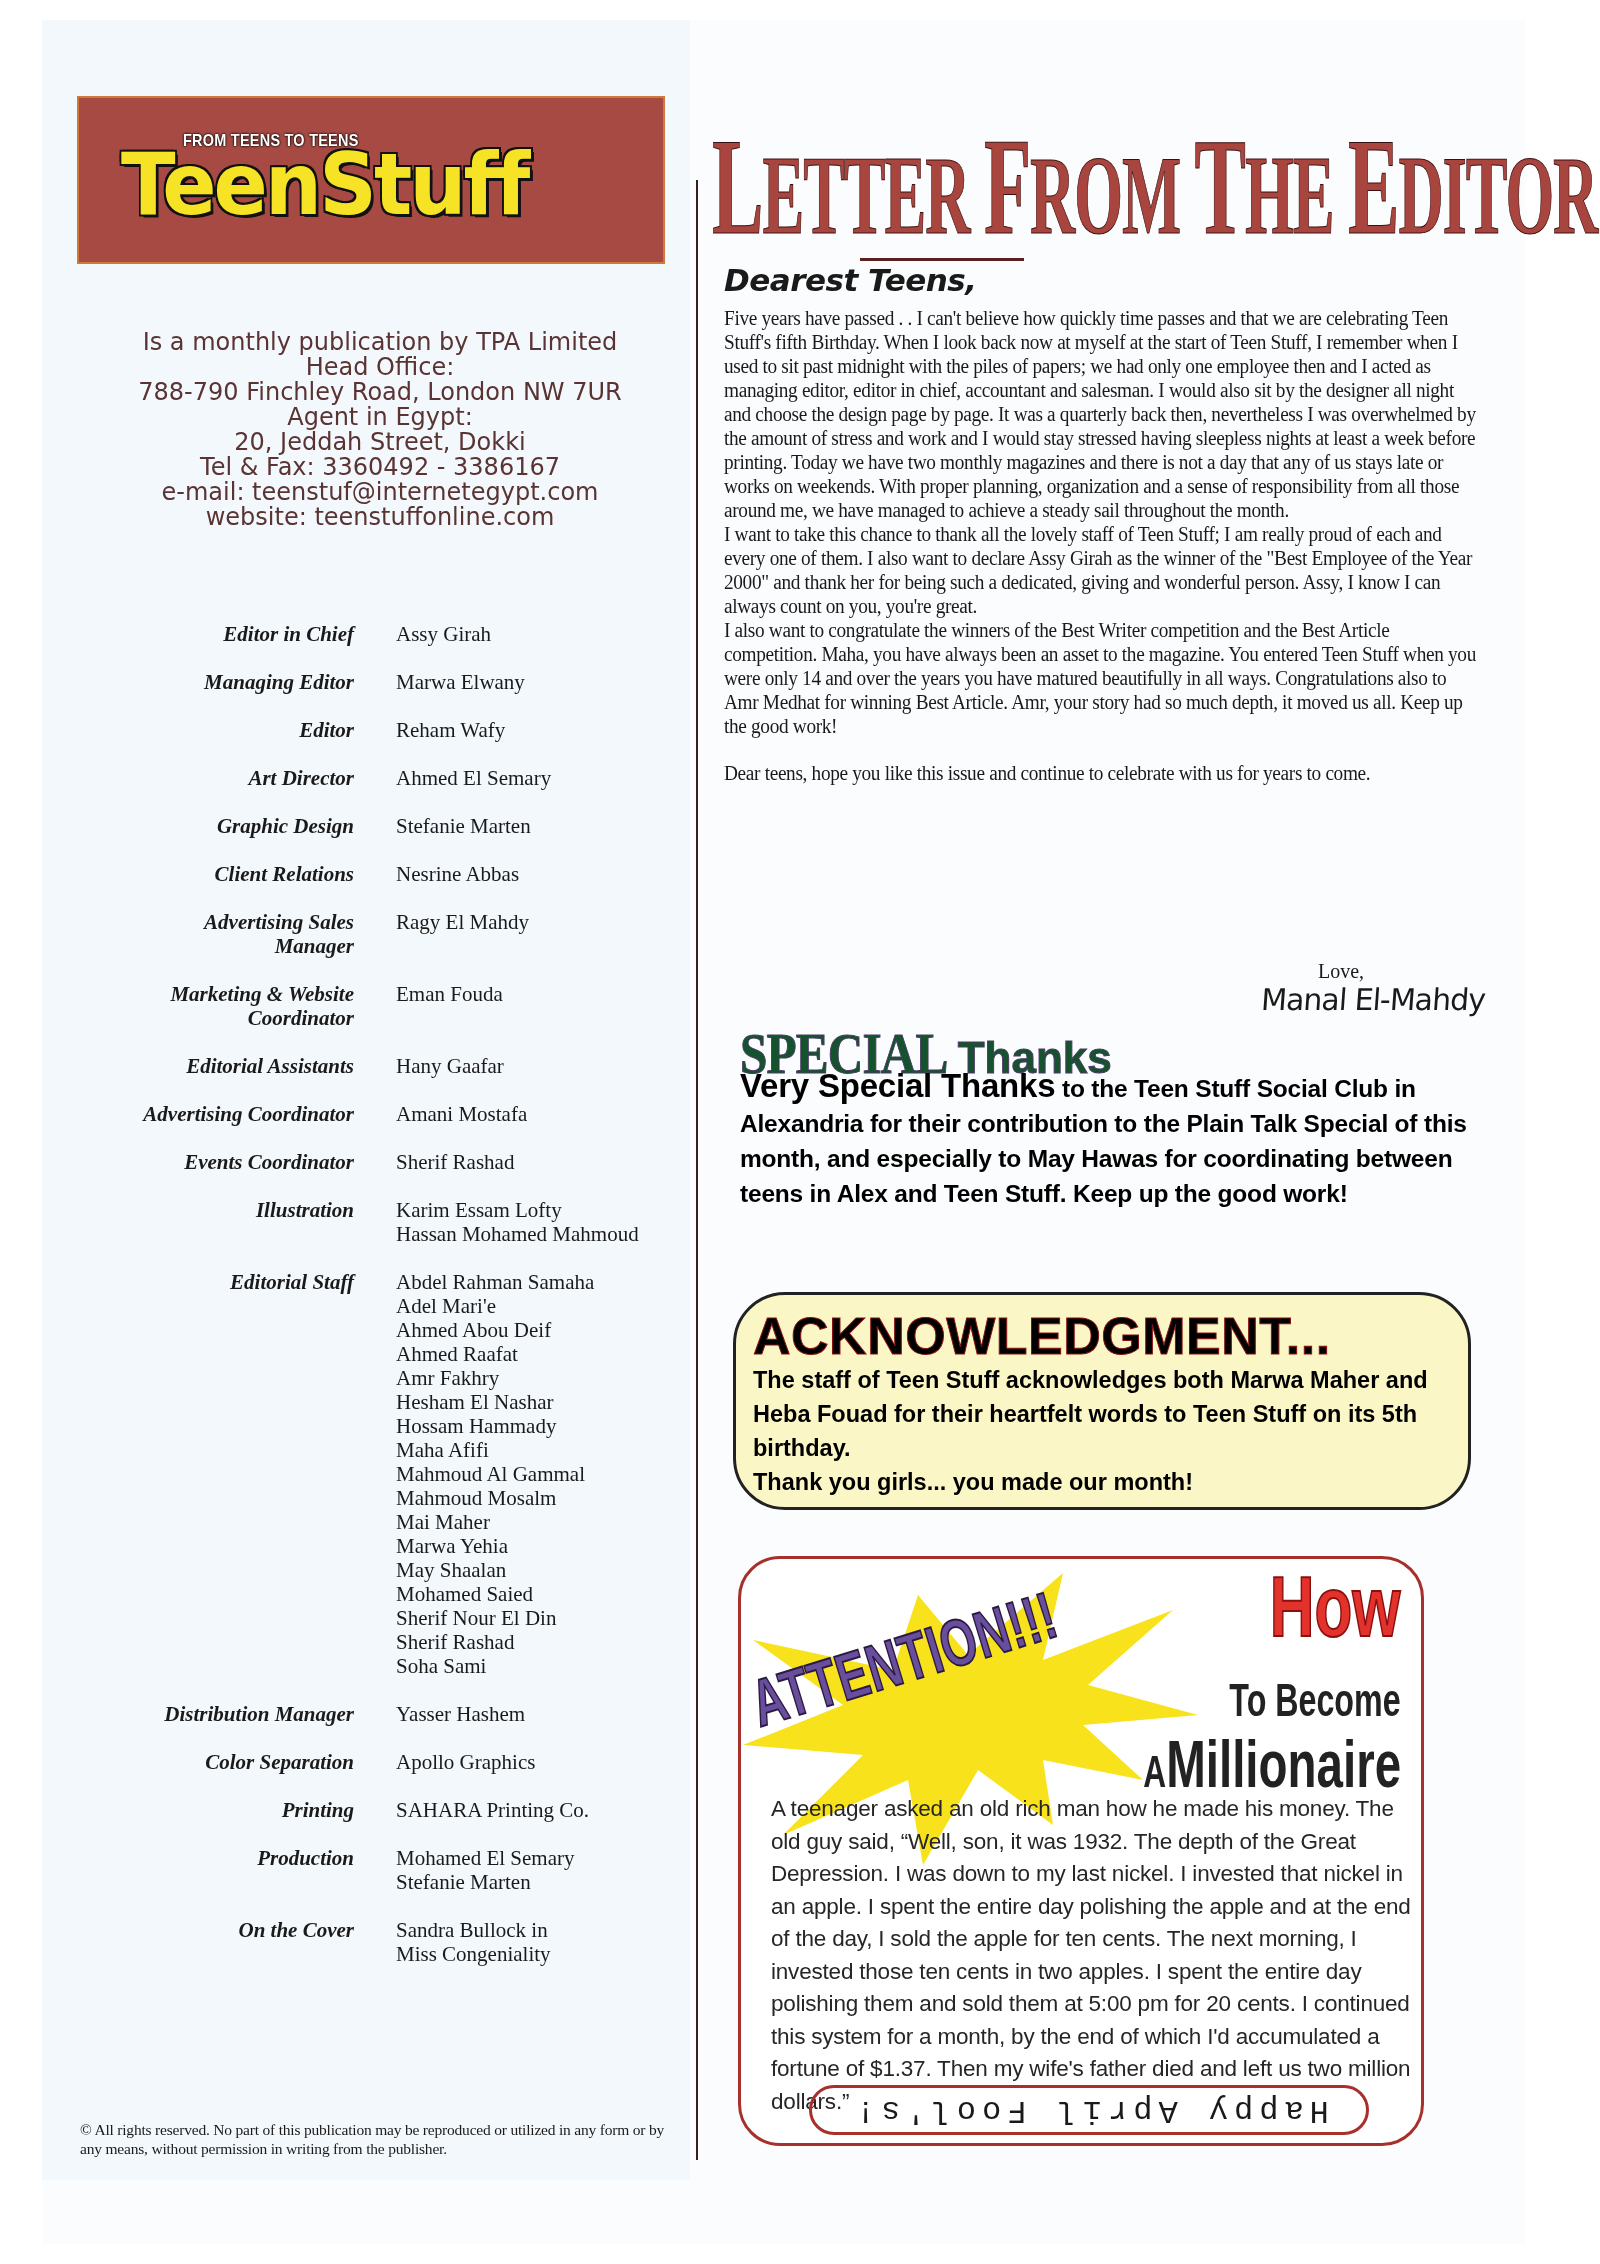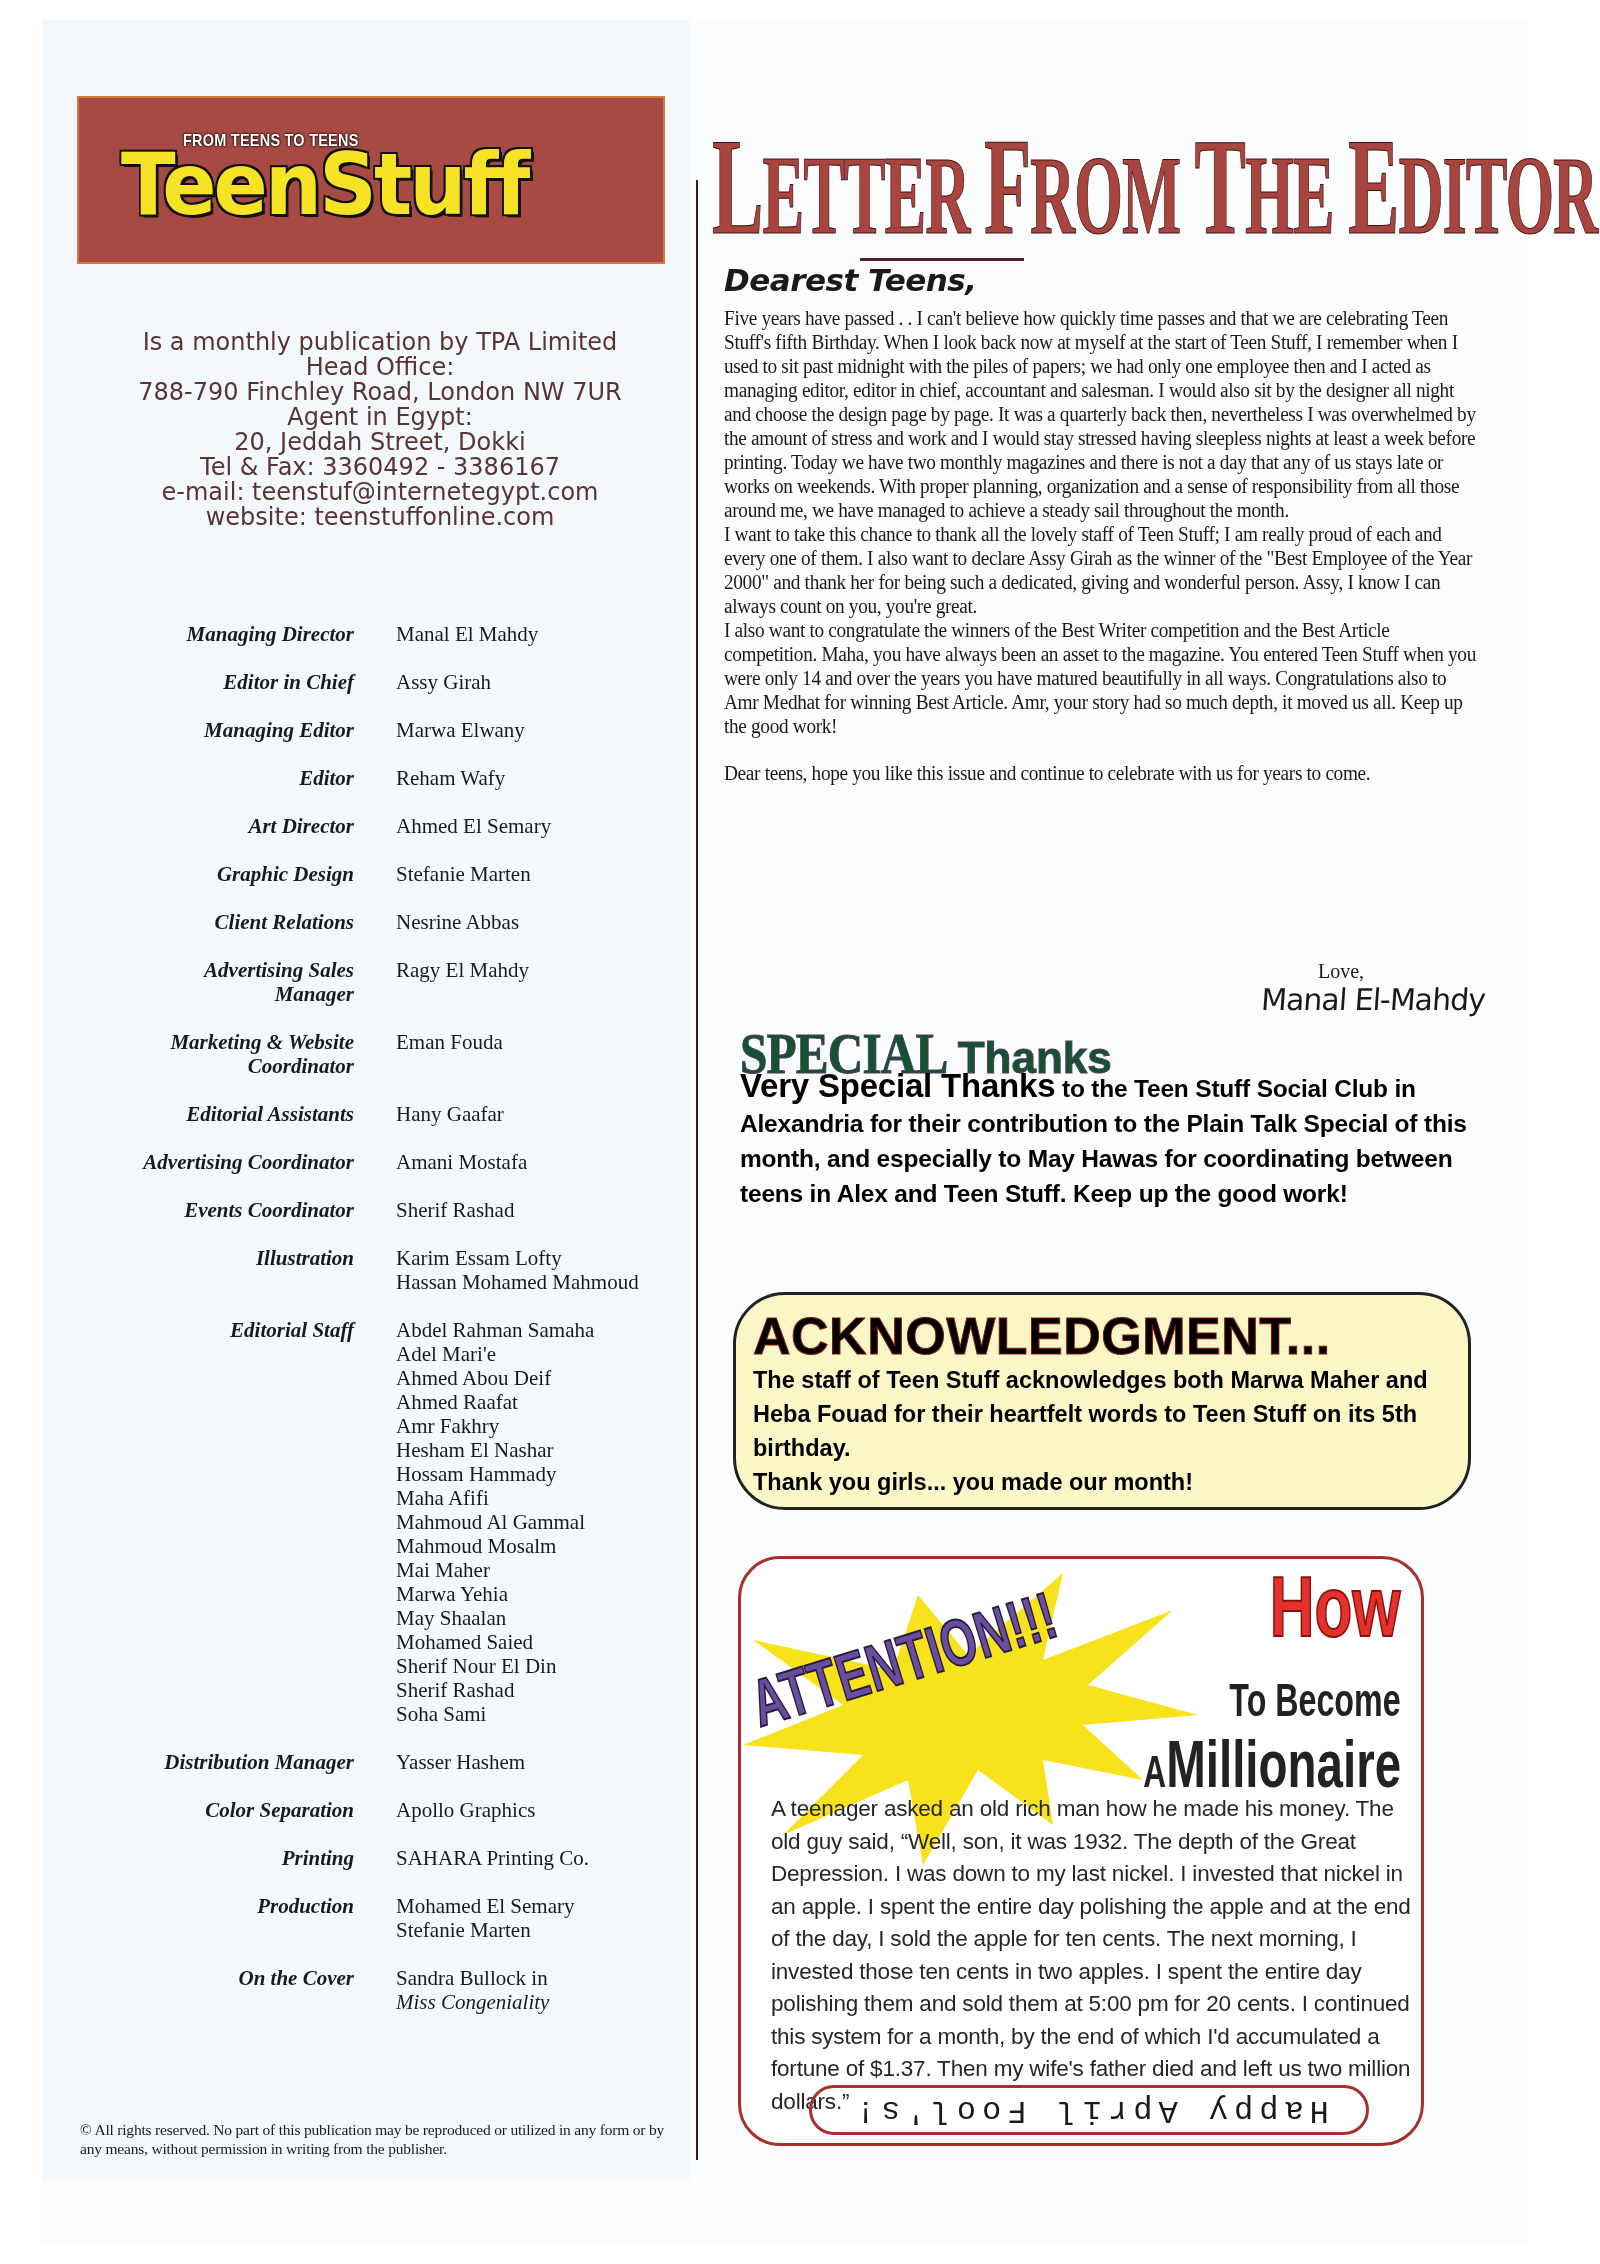--- a/index.html
+++ b/index.html
@@ -49,21 +49,21 @@
   
   .masthead { position: absolute; left: 60px; top: 622px; width: 630px; }
   .mh-row { display: flex; margin-bottom: 0; }
   .mh-role {
     width: 294px; text-align: right; font-style: italic; font-weight: bold;
     font-size: 21px; line-height: 24px; padding-right: 0;
   }
   .mh-names {
     margin-left: 42px; font-size: 21px; line-height: 24px;
   }
-  .mh-names .em { font-style: italic; }
+  .mh-names .em { }
 
   .copyright {
     position: absolute; left: 80px; top: 2120px; width: 600px;
     font-size: 15.5px; line-height: 19px; letter-spacing: -0.2px;
   }
 
   
   .vdivider { position: absolute; left: 696px; top: 180px; width: 2px; height: 1980px; background: #3a1e1e; }
 
   
@@ -191,26 +191,20 @@
   <div>Head Office:</div>
   <div>788-790 Finchley Road, London NW 7UR</div>
   <div>Agent in Egypt:</div>
   <div>20, Jeddah Street, Dokki</div>
   <div>Tel &amp; Fax: 3360492 - 3386167</div>
   <div>e-mail: teenstuf@internetegypt.com</div>
   <div>website: teenstuffonline.com</div>
 </div>
 
 <div class="masthead">
-  <div class="mh-row" style="margin-bottom:24px">
-    <div class="mh-role">Managing Director</div>
-    <div class="mh-names">
-        <div>Manal El Mahdy</div>
-      </div>
-  </div>
   <div class="mh-row" style="margin-bottom:24px">
     <div class="mh-role">Editor in Chief</div>
     <div class="mh-names">
         <div>Assy Girah</div>
       </div>
   </div>
   <div class="mh-row" style="margin-bottom:24px">
     <div class="mh-role">Managing Editor</div>
     <div class="mh-names">
         <div>Marwa Elwany</div>

